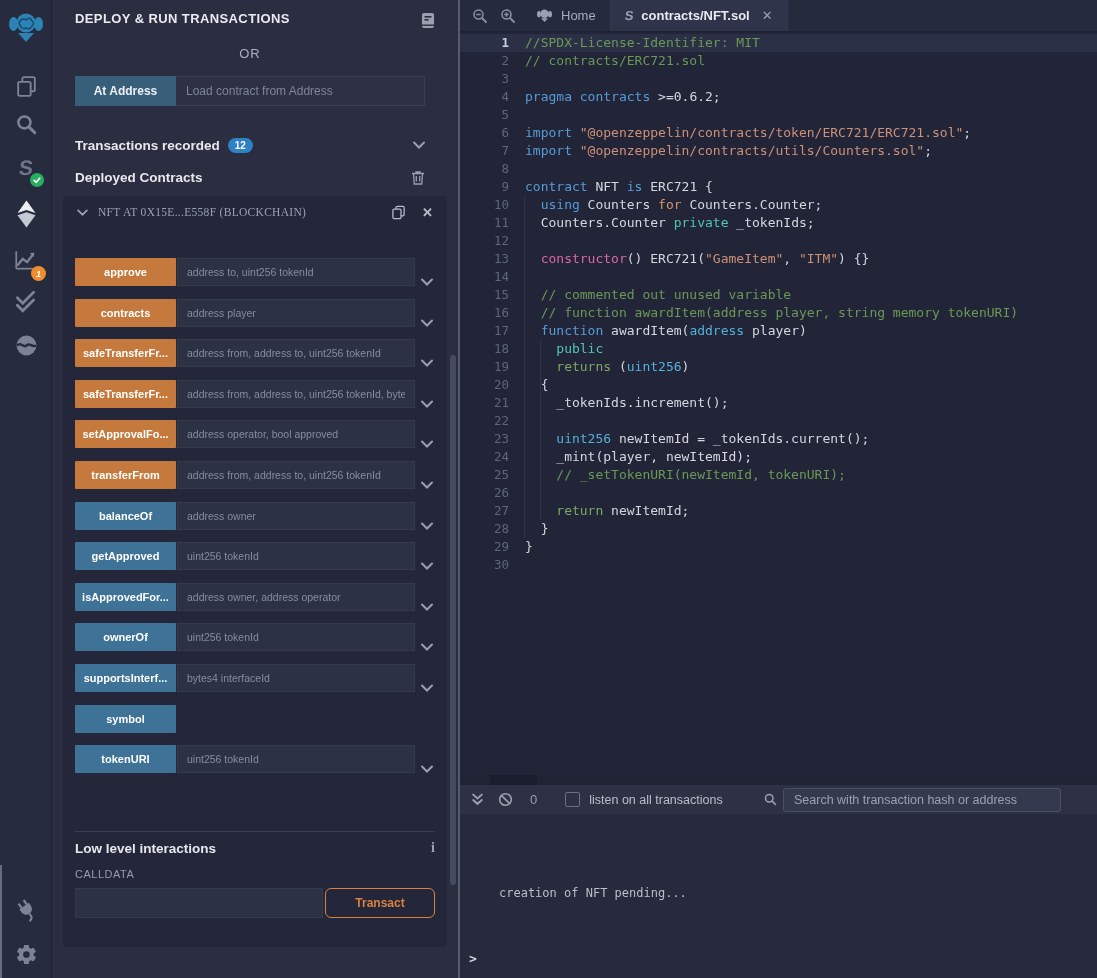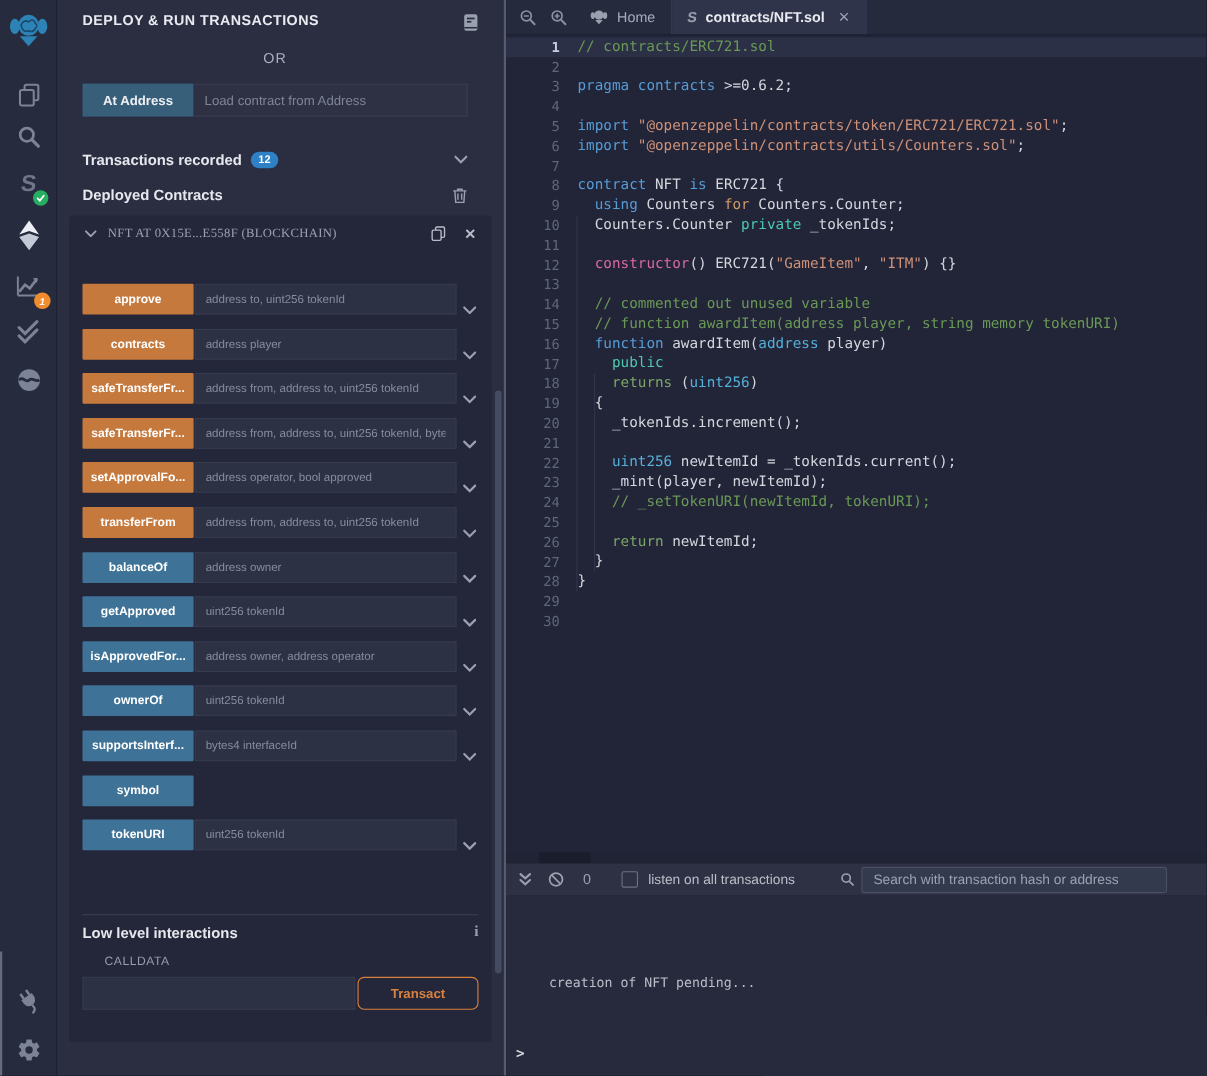--- a/index.html
+++ b/index.html
@@ -39,21 +39,21 @@
   .fn-btn { width:101px; height:28px; border:none; border-radius:1px; color:#fff; font-size:11px; font-weight:700; font-family:inherit; flex:0 0 auto; white-space:nowrap; overflow:hidden; }
   .fn-btn.orange { background:#c6793c; }
   .fn-btn.blue { background:#3e7296; }
   .fn-input { flex:1; height:28px; margin-left:1px; background:#2d3144; border:1px solid #363a4e; color:#c9cedb; font-size:10.5px; padding:4px 9px; font-family:inherit; min-width:0; }
   .fn-input::placeholder { color:#868c9d; color:#868c9d; }
   .fn-chev { width:14px; margin-left:6px; flex:0 0 auto; display:flex; align-items:center; }
   .lowlevel-divider { position:absolute; left:12px; right:12px; top:635px; height:1px; background:#3a3e52; }
   .lowlevel-title { position:absolute; left:12px; top:644px; right:12px; display:flex; align-items:center; }
   .lowlevel-title .t { font-size:13.5px; font-weight:700; color:#e6e8ee; }
   .info-i { font-family:"Liberation Serif", serif; font-weight:700; font-size:14px; color:#9aa0af; }
-  .calldata-label { position:absolute; left:12px; top:672px; font-size:11px; letter-spacing:.5px; color:#959cab;margin-left:20px; }
+  .calldata-label { position:absolute; left:12px; top:672px; font-size:11px; letter-spacing:.5px; color:#959cab; }
   .calldata-row { position:absolute; left:12px; right:12px; top:692px; height:30px; display:flex; }
   .calldata-input { flex:1; background:#2d3144; border:1px solid #363a4e; height:30px; font-family:inherit; color:#c9cedb; padding:0 8px; }
   .transact-btn { width:110px; height:30px; margin-left:2px; background:transparent; border:1px solid #d9813e; border-radius:6px; color:#d9813e; font-size:12px; font-weight:600; font-family:inherit; }
   .panel-scrollbar { position:absolute; left:398px; top:355px; width:6px; height:530px; }
   .panel-scrollbar .thumb { width:6px; height:100%; border-radius:3px; background:#454b61; }
 
   
   #main { position:absolute; left:458px; top:0; width:639px; height:978px; border-left:2px solid #565b6e; }
   #tabbar { position:absolute; left:0; top:0; right:0; height:32px; background:#262a3d; border-bottom:1px solid #1e2132; display:flex; align-items:stretch; }
   .zoom-btn { width:28px; display:flex; align-items:center; justify-content:center; color:#8a90a1; }
@@ -424,20 +424,21 @@
           <div class="gut-num">23</div>
           <div class="gut-num">24</div>
           <div class="gut-num">25</div>
           <div class="gut-num">26</div>
           <div class="gut-num">27</div>
           <div class="gut-num">28</div>
           <div class="gut-num">29</div>
           <div class="gut-num">30</div>
         </div>
       <div id="code-lines">
+          <div class="code-line"><span class="tk-c">//SPDX-License-Identifier: MIT</span></div>
           <div class="code-line"><span class="tk-c">// contracts/ERC721.sol</span></div>
           <div class="code-line"></div>
           <div class="code-line"><span class="tk-k">pragma</span><span class="tk-w"> </span><span class="tk-k">contracts</span><span class="tk-w"> &gt;=0.6.2;</span></div>
           <div class="code-line"></div>
           <div class="code-line"><span class="tk-k">import</span><span class="tk-w"> </span><span class="tk-s">"@openzeppelin/contracts/token/ERC721/ERC721.sol"</span><span class="tk-w">;</span></div>
           <div class="code-line"><span class="tk-k">import</span><span class="tk-w"> </span><span class="tk-s">"@openzeppelin/contracts/utils/Counters.sol"</span><span class="tk-w">;</span></div>
           <div class="code-line"></div>
           <div class="code-line"><span class="tk-k">contract</span><span class="tk-w"> NFT </span><span class="tk-k">is</span><span class="tk-w"> ERC721 {</span></div>
           <div class="code-line"><span class="tk-w">  </span><span class="tk-k">using</span><span class="tk-w"> Counters </span><span class="tk-o">for</span><span class="tk-w"> Counters.Counter;</span></div>
           <div class="code-line"><span class="tk-w">  Counters.Counter </span><span class="tk-e">private</span><span class="tk-w"> _tokenIds;</span></div>

